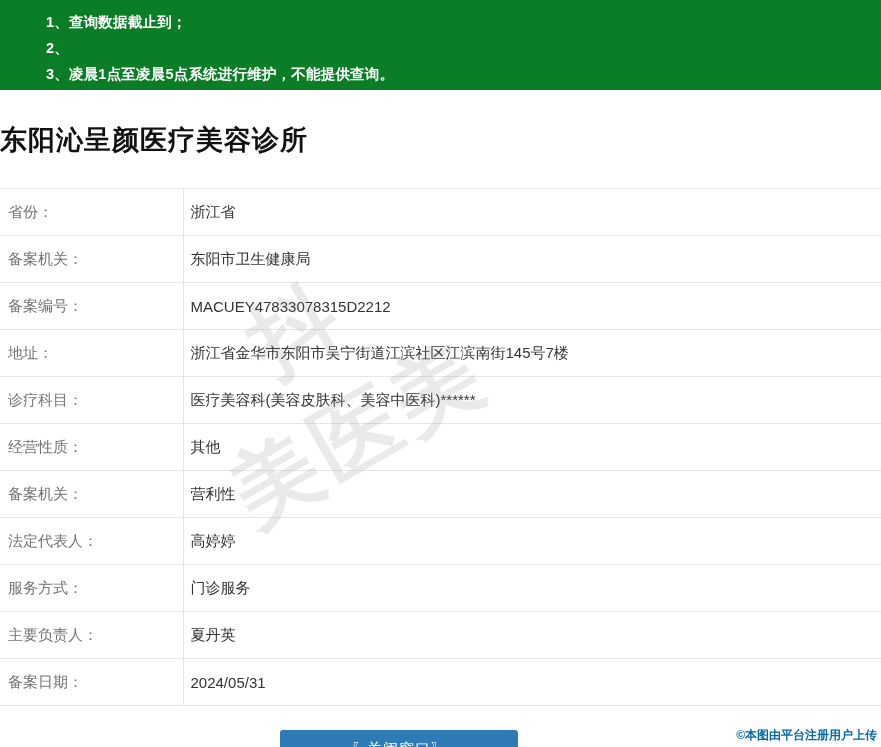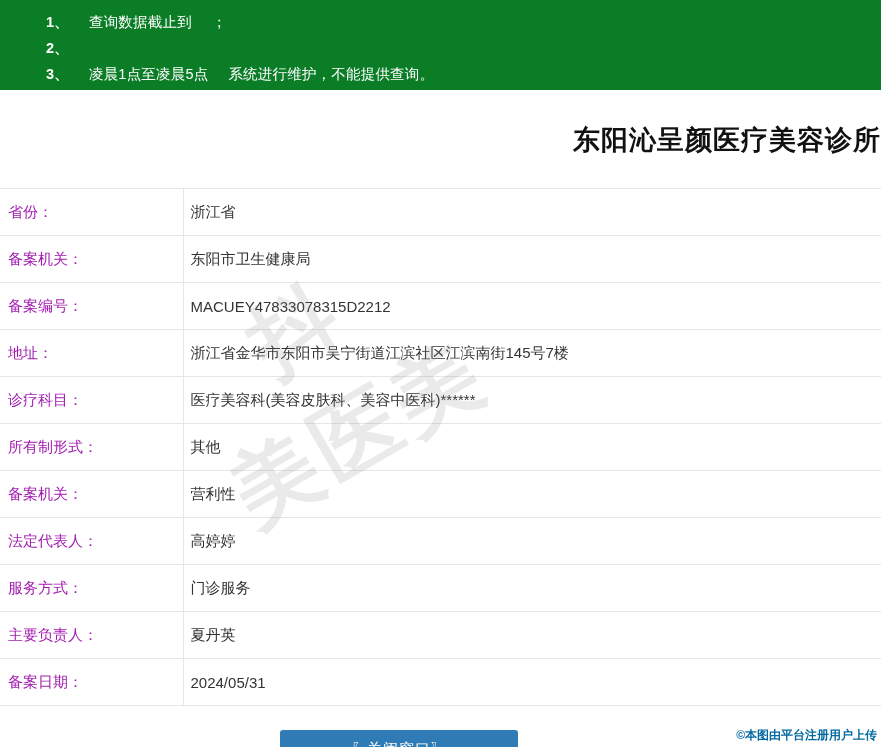--- a/index.html
+++ b/index.html
@@ -27,25 +27,25 @@
   .notice-line {
     display: flex;
     align-items: baseline;
     font-size: 14.5px;
     line-height: 26px;
     padding-left: 46px;
     white-space: nowrap;
     letter-spacing: 0.2px;
   }
   .notice-line .num { font-weight: 700; }
-  .notice-line .txt { font-weight: 400; margin-left: 20px; }
+  .notice-line .txt { font-weight: 700; }
 
   
   .title {
-    text-align: right;
+    text-align: left;
     font-size: 27px;
     font-weight: 700;
     color: #111111;
     letter-spacing: 1px;
     padding-top: 32px;
     padding-bottom: 30px;
   }
 
   
   .info-table {
@@ -58,21 +58,21 @@
     border-top: 1px solid #e6e6e6;
     border-bottom: 1px solid #e6e6e6;
     font-size: 15px;
     color: #222222;
     vertical-align: middle;
     background: transparent;
   }
   .info-table td.label {
     width: 183px;
     padding-left: 8px;
-    color: #a21caf;
+    color: #737373;
     border-right: 1px solid #e6e6e6;
   }
   .info-table td.value {
     padding-left: 7px;
     color: #333333;
   }
 
   
   .footer {
     position: relative;
@@ -170,21 +170,21 @@
       </tr>
       <tr>
         <td class="label">地址：</td>
         <td class="value">浙江省金华市东阳市吴宁街道江滨社区江滨南街145号7楼</td>
       </tr>
       <tr>
         <td class="label">诊疗科目：</td>
         <td class="value">医疗美容科(美容皮肤科、美容中医科)******</td>
       </tr>
       <tr>
-        <td class="label">所有制形式：</td>
+        <td class="label">经营性质：</td>
         <td class="value">其他</td>
       </tr>
       <tr>
         <td class="label">备案机关：</td>
         <td class="value">营利性</td>
       </tr>
       <tr>
         <td class="label">法定代表人：</td>
         <td class="value">高婷婷</td>
       </tr>

